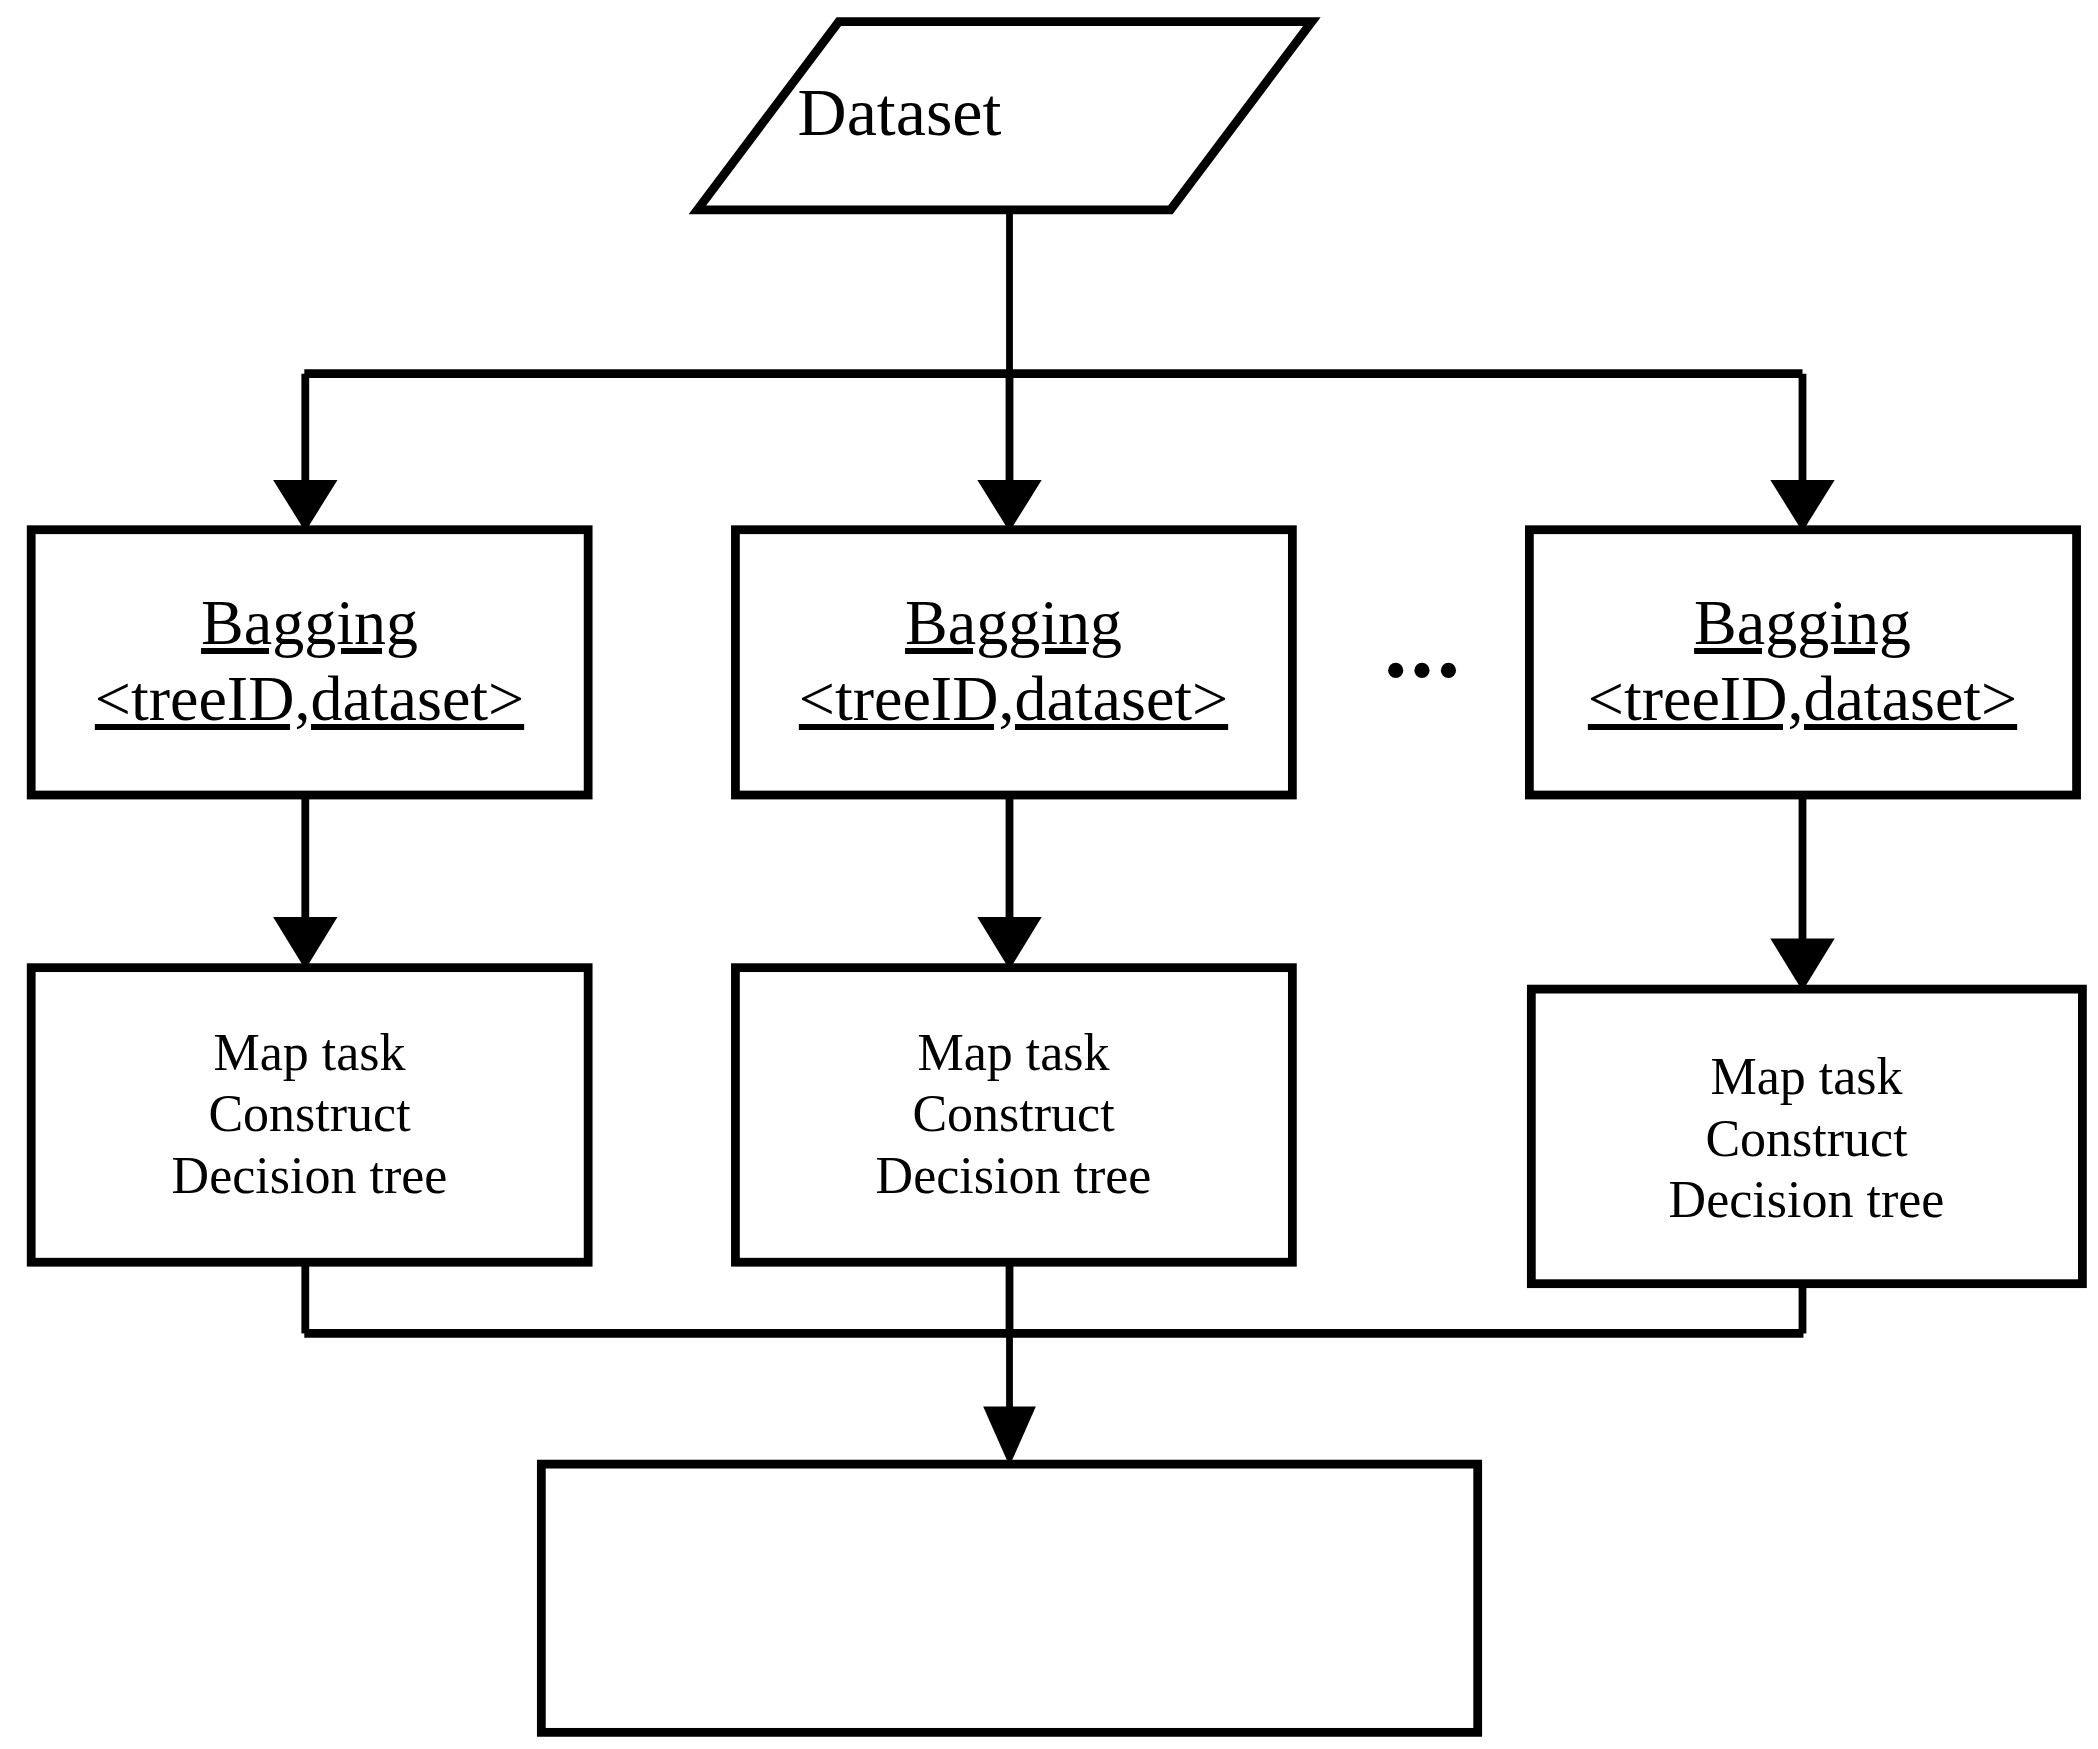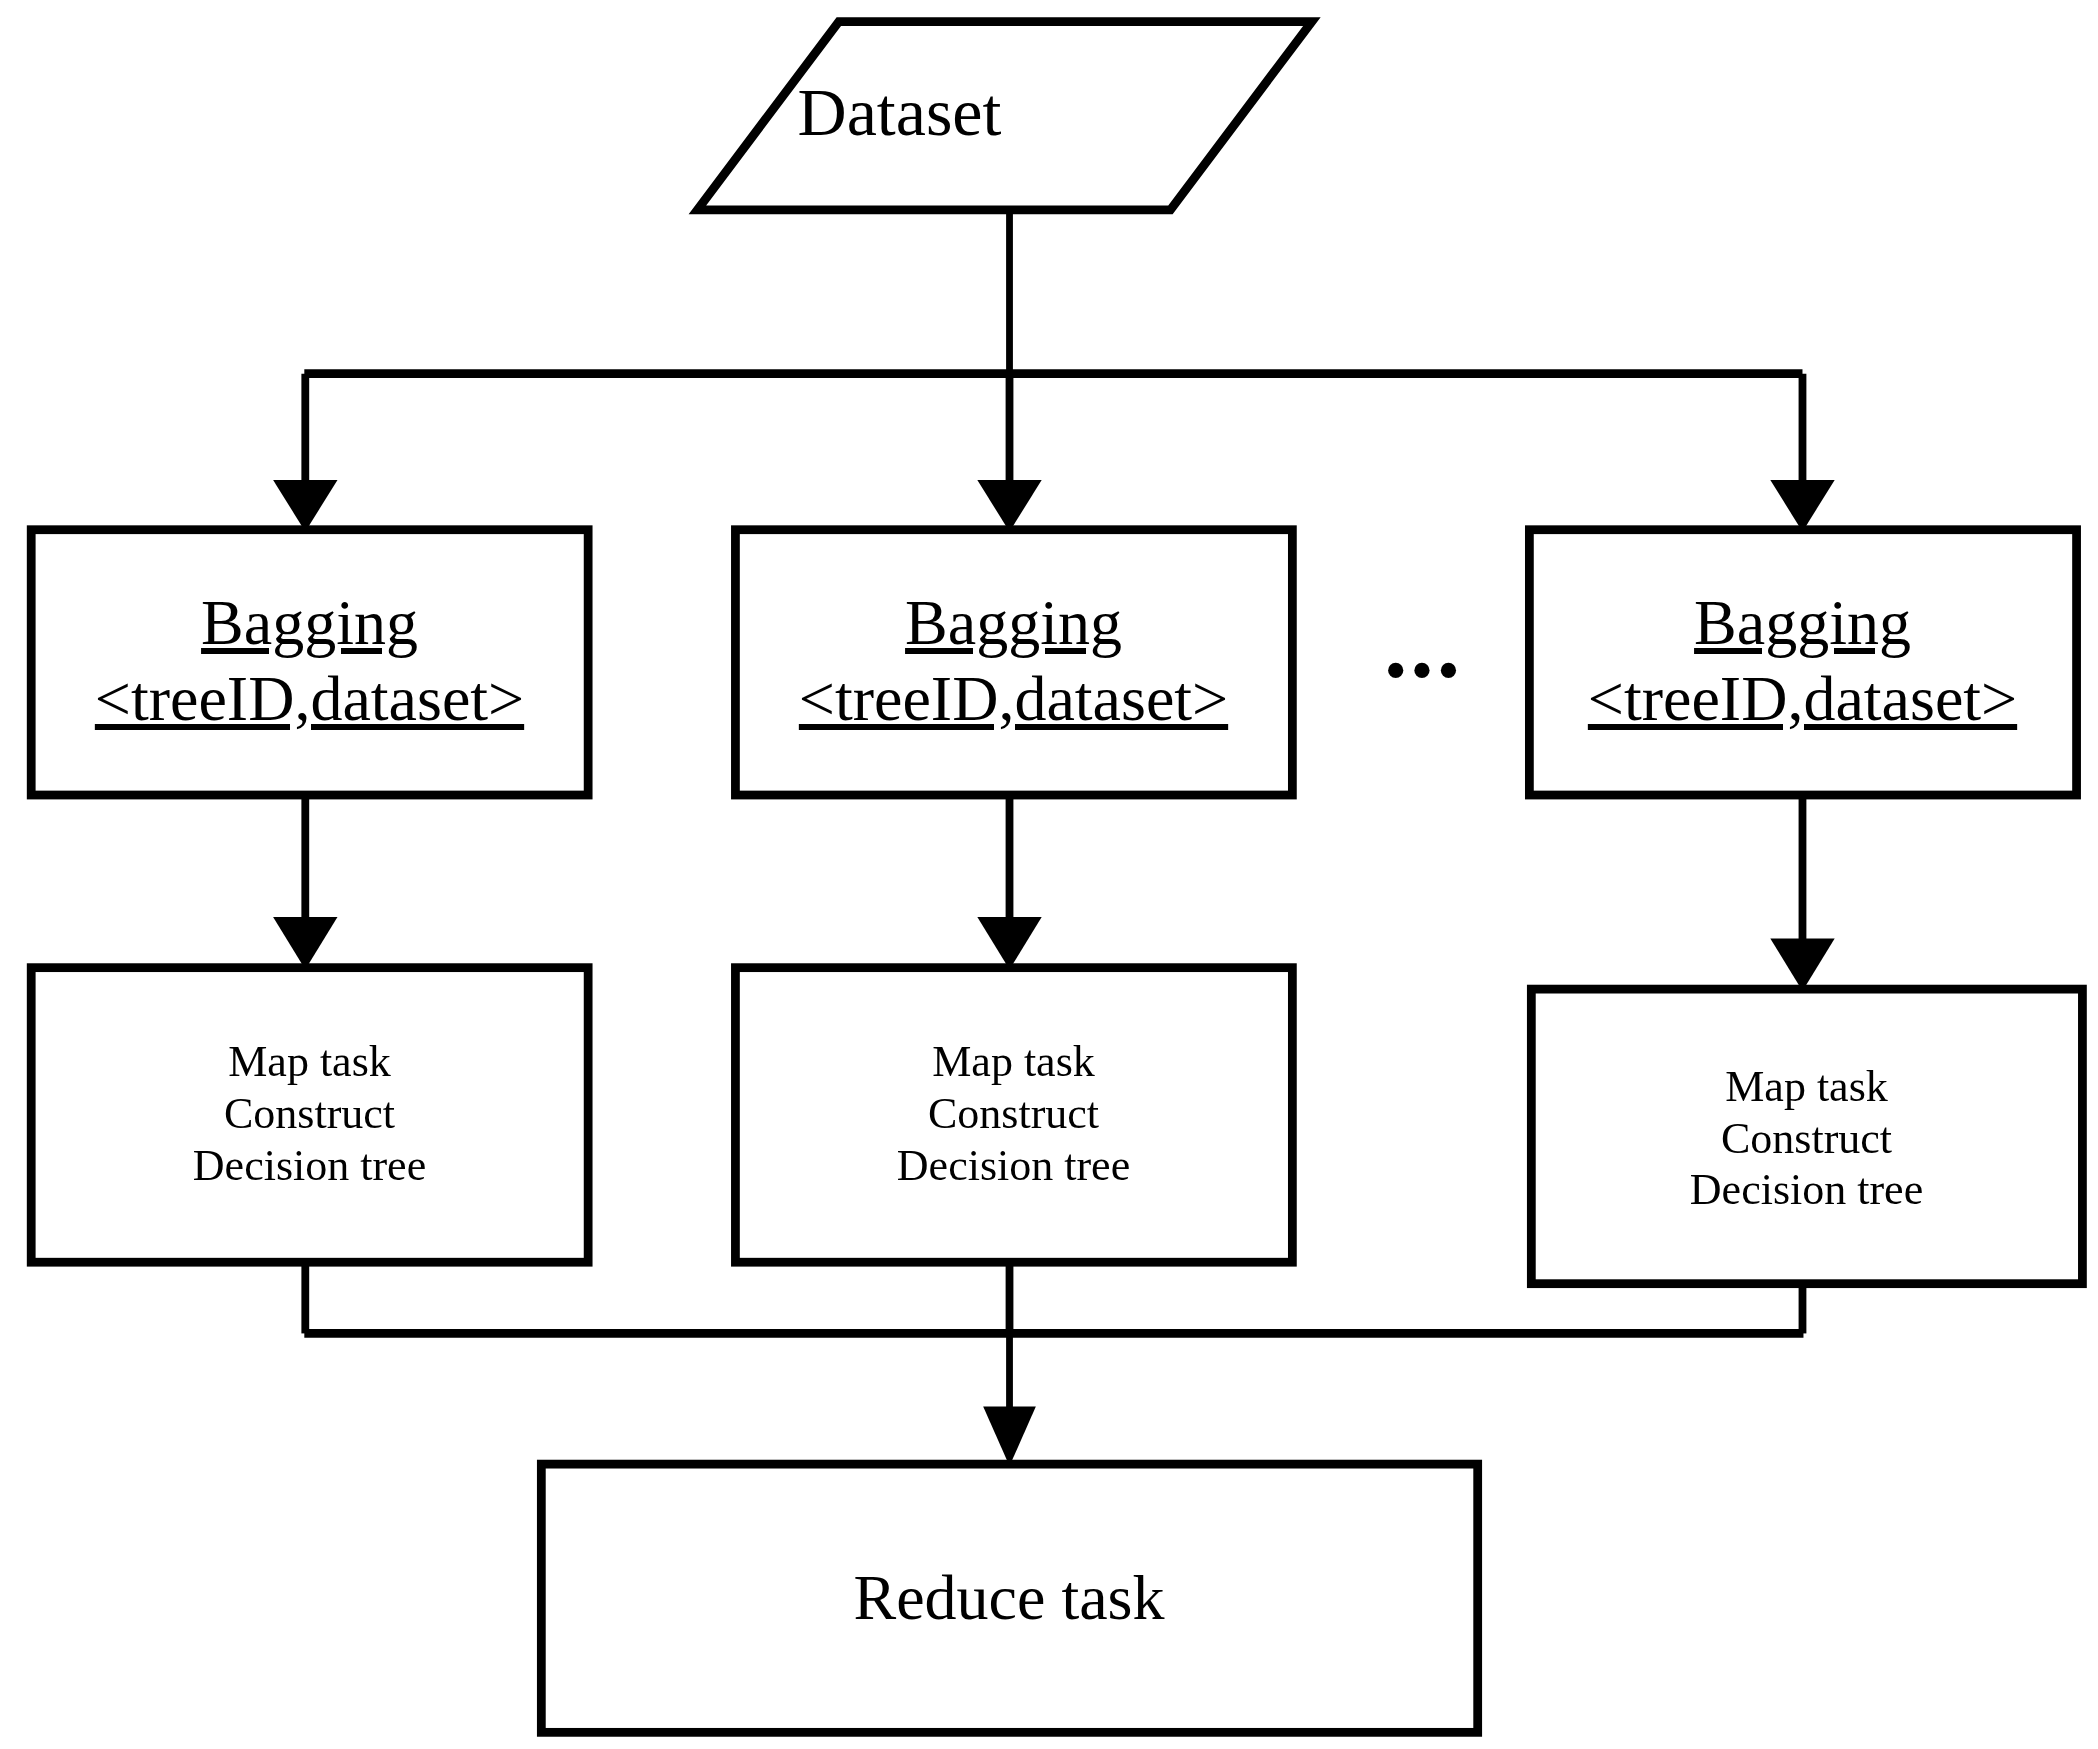--- a/index.html
+++ b/index.html
@@ -68,21 +68,21 @@
     height: 88px;
     font-size: 64px;
     line-height: 1;
     color: #000000;
     text-align: center;
     letter-spacing: 3.9px;
   }
 
   
   .map-label {
-    font-size: 44px;
+    font-size: 52px;
   }
   #map-1-label { left: 31px;   top: 975px; width: 557px; height: 278px; }
   #map-2-label { left: 735px;  top: 975px; width: 557px; height: 278px; }
   #map-3-label { left: 1531px; top: 997px; width: 551px; height: 283px; }
 
   
   #reduce-label {
     left: 541px;
     top: 1473px;
     width: 936px;
@@ -174,17 +174,16 @@
     <span class="line">Decision tree</span>
   </div>
 
   <div class="node-label map-label" id="map-3-label">
     <span class="line">Map task</span>
     <span class="line">Construct</span>
     <span class="line">Decision tree</span>
   </div>
 
   <div class="node-label" id="reduce-label">
-    <span class="line">Reduce task</span>
   </div>
 
 </div>
 
 
 </body></html>

